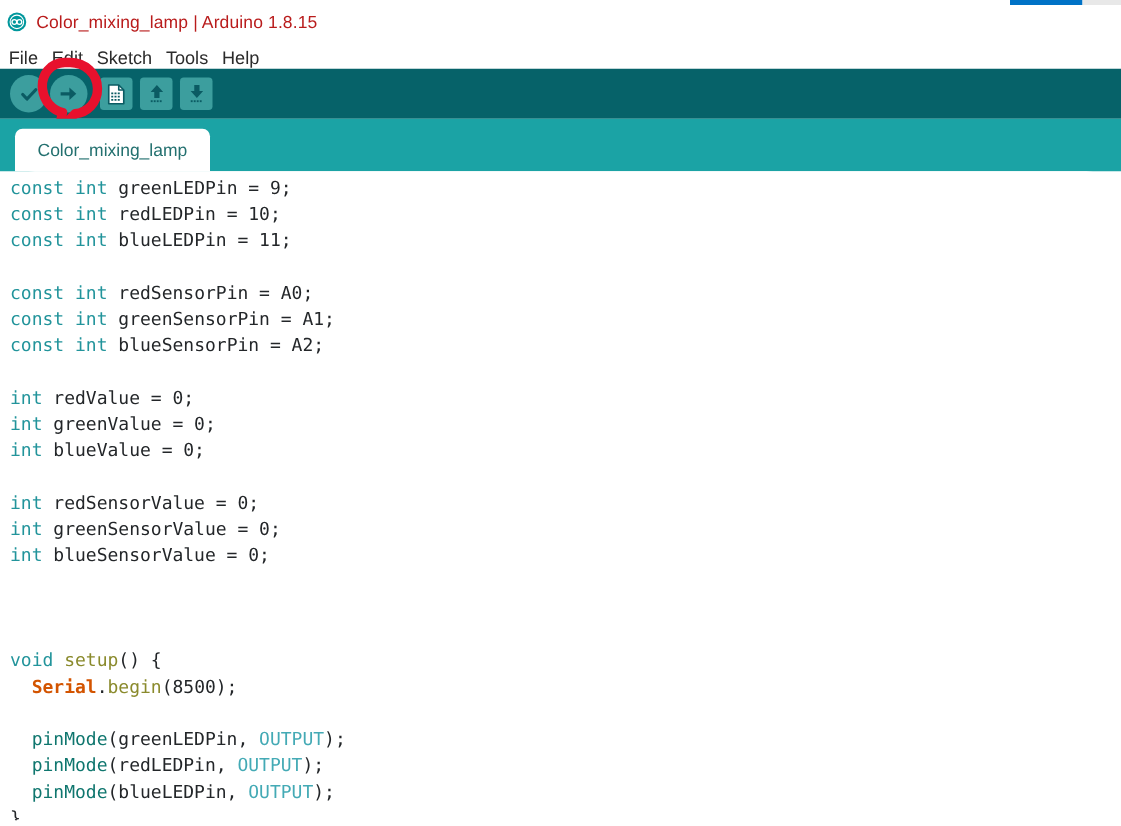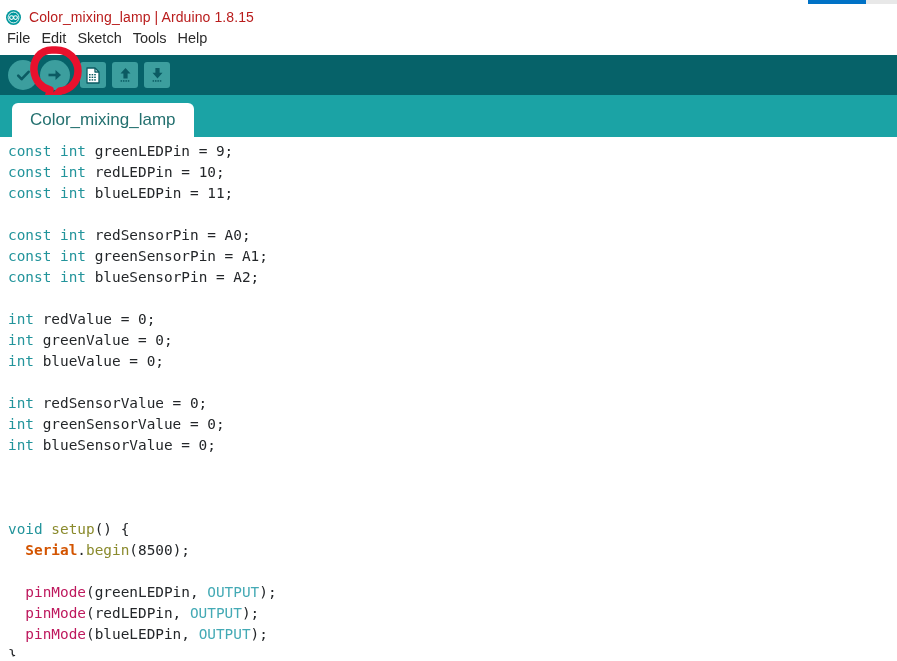--- a/index.html
+++ b/index.html
@@ -66,21 +66,21 @@
   }
 
   
   #menu-bar {
     position: absolute;
     top: 30px; left: 0;
     width: 897px;
     height: 25px;
     background: #ffffff;
     display: flex;
-    align-items: flex-start;
+    align-items: flex-end;
     padding-left: 7px;
     box-sizing: border-box;
   }
   .menu-item {
     font-size: 14.5px;
     color: #2b2b2b;
     padding: 0 7px 0 0;
     margin-right: 4px;
     white-space: nowrap;
     cursor: default;
@@ -148,21 +148,21 @@
     left: 12px;
     top: 8px;
     height: 34px;
     background: #ffffff;
     border-radius: 6px 6px 0 0;
     padding: 0 18px;
     display: flex;
     align-items: center;
   }
   #tab-active-label {
-    font-size: 17px;
+    font-size: 14px;
     color: #23706f;
     white-space: nowrap;
   }
 
   
   #editor {
     position: absolute;
     top: 137px; left: 0;
     width: 897px;
     height: 524px;
@@ -177,21 +177,21 @@
     font-size: 14.4px;
     line-height: 21px;
     height: 21px;
     white-space: pre;
     padding-left: 8px;
     color: #232629;
   }
   .kw        { color: #22949b; }         
   .fn        { color: #8a8a2c; }         
   .obj       { color: #d35400; font-weight: bold; } 
-  .call      { color: #be185d; }         
+  .call      { color: #0f766e; }         
   .constant  { color: #44aab5; }         
   .plain     { color: #232629; }
 </style>
 </head>
 <body>
 
 <div id="top-strip">
   <div class="seg-blue"></div>
   <div class="seg-gray"></div>
 </div>

